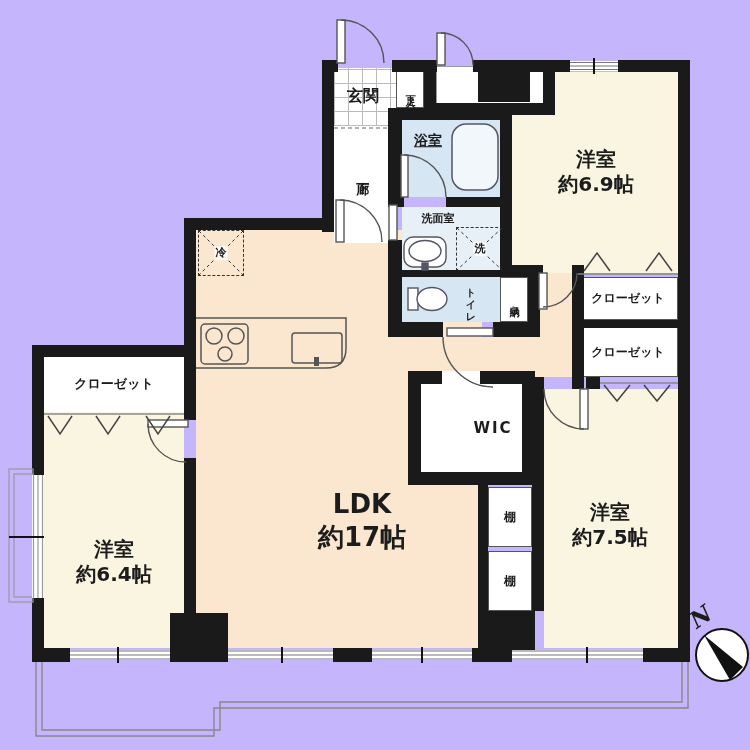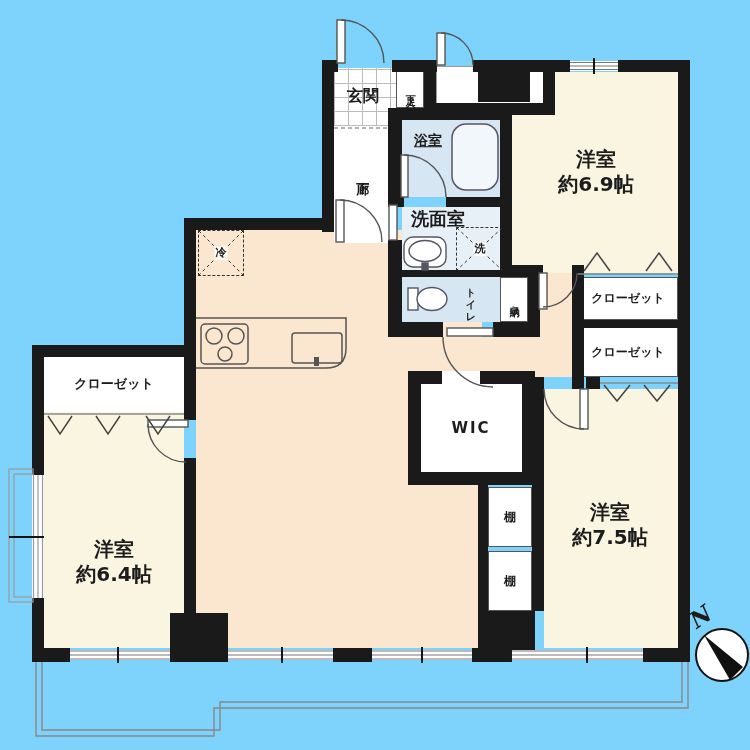--- a/index.html
+++ b/index.html
@@ -1,16 +1,16 @@
 <!DOCTYPE html>
 <html><head>
 <meta charset="utf-8">
 <style>
   html,body{margin:0;padding:0;background:#fff;}
-  #canvas{position:relative;width:750px;height:750px;background:#7dd3fc;overflow:hidden;
+  #canvas{position:relative;width:750px;height:750px;background:#c4b5fd;overflow:hidden;
           font-family:"DejaVu Sans","Liberation Sans",sans-serif;}
   .abs{position:absolute;}
   .w{position:absolute;background:#1a1a1a;}
   .floor{position:absolute;}
   .box{position:absolute;background:#fff;border:1.5px solid #555;box-sizing:border-box;}
   .lbl{position:absolute;transform:translate(-50%,-50%);color:#1c1c1c;font-weight:bold;
        white-space:nowrap;text-align:center;line-height:1.25;}
   .vert{writing-mode:vertical-rl;text-orientation:upright;letter-spacing:1px;}
   .grid{background-color:#fff;background-image:
         repeating-linear-gradient(0deg,#bbb 0 1px,transparent 1px 14px),
@@ -208,39 +208,43 @@
     <g>
       <circle cx="722" cy="655" r="26" fill="#fff" stroke="#111" stroke-width="2"></circle>
       <polygon points="704,635 743,667 730,680" fill="#111"></polygon>
     </g>
   </svg>
 
   <div class="lbl" style="left:363px;top:96px;font-size:16px;">玄関</div>
   <div class="lbl vert" style="left:410px;top:89px;font-size:10px;">下足入</div>
   <div class="lbl vert" style="left:362px;top:172px;font-size:13px;">廊下</div>
   <div class="lbl" style="left:428px;top:141px;font-size:14px;text-decoration:underline;">浴室</div>
-  <div class="lbl" style="left:438px;top:219px;font-size:18px;">洗面室</div>
+  <div class="lbl" style="left:438px;top:219px;font-size:11px;">洗面室</div>
   <div class="lbl halo" style="left:480px;top:249px;font-size:11px;">洗</div>
   <div class="lbl halo" style="left:221px;top:253px;font-size:11px;">冷</div>
   <div class="lbl vert" style="left:470px;top:299px;font-size:10px;">トイレ</div>
   <div class="lbl vert" style="left:514px;top:299px;font-size:10px;">収納</div>
 
   <div class="lbl" style="left:596px;top:172px;font-size:20px;">
     <div>洋室</div>
     <div>約6.9帖</div>
   </div>
   <div class="lbl" style="left:610px;top:525px;font-size:20px;">
     <div>洋室</div>
     <div>約7.5帖</div>
   </div>
   <div class="lbl" style="left:114px;top:562px;font-size:20px;">
     <div>洋室</div>
     <div>約6.4帖</div>
   </div>
-
-  <div class="lbl" style="left:471px;top:428px;font-size:15px;letter-spacing:2px;">WIC</div>
+  <div class="lbl" style="left:362px;top:520px;font-size:26px;">
+    <div>LDK</div>
+    <div>約17帖</div>
+  </div>
+
+  <div class="lbl" style="left:493px;top:428px;font-size:15px;letter-spacing:2px;">WIC</div>
   <div class="lbl" style="left:114px;top:384px;font-size:13px;">クローゼット</div>
   <div class="lbl" style="left:628px;top:298px;font-size:12px;">クローゼット</div>
   <div class="lbl" style="left:628px;top:352px;font-size:12px;">クローゼット</div>
   <div class="lbl" style="left:510px;top:517px;font-size:12px;">棚</div>
   <div class="lbl" style="left:510px;top:581px;font-size:12px;">棚</div>
   <div class="lbl" style="left:701px;top:617px;font-size:23px;font-style:italic;transform:translate(-50%,-50%) rotate(-35deg);font-family:'DejaVu Serif','Liberation Serif',serif;">N</div>
 </div>
 
 </body></html>

